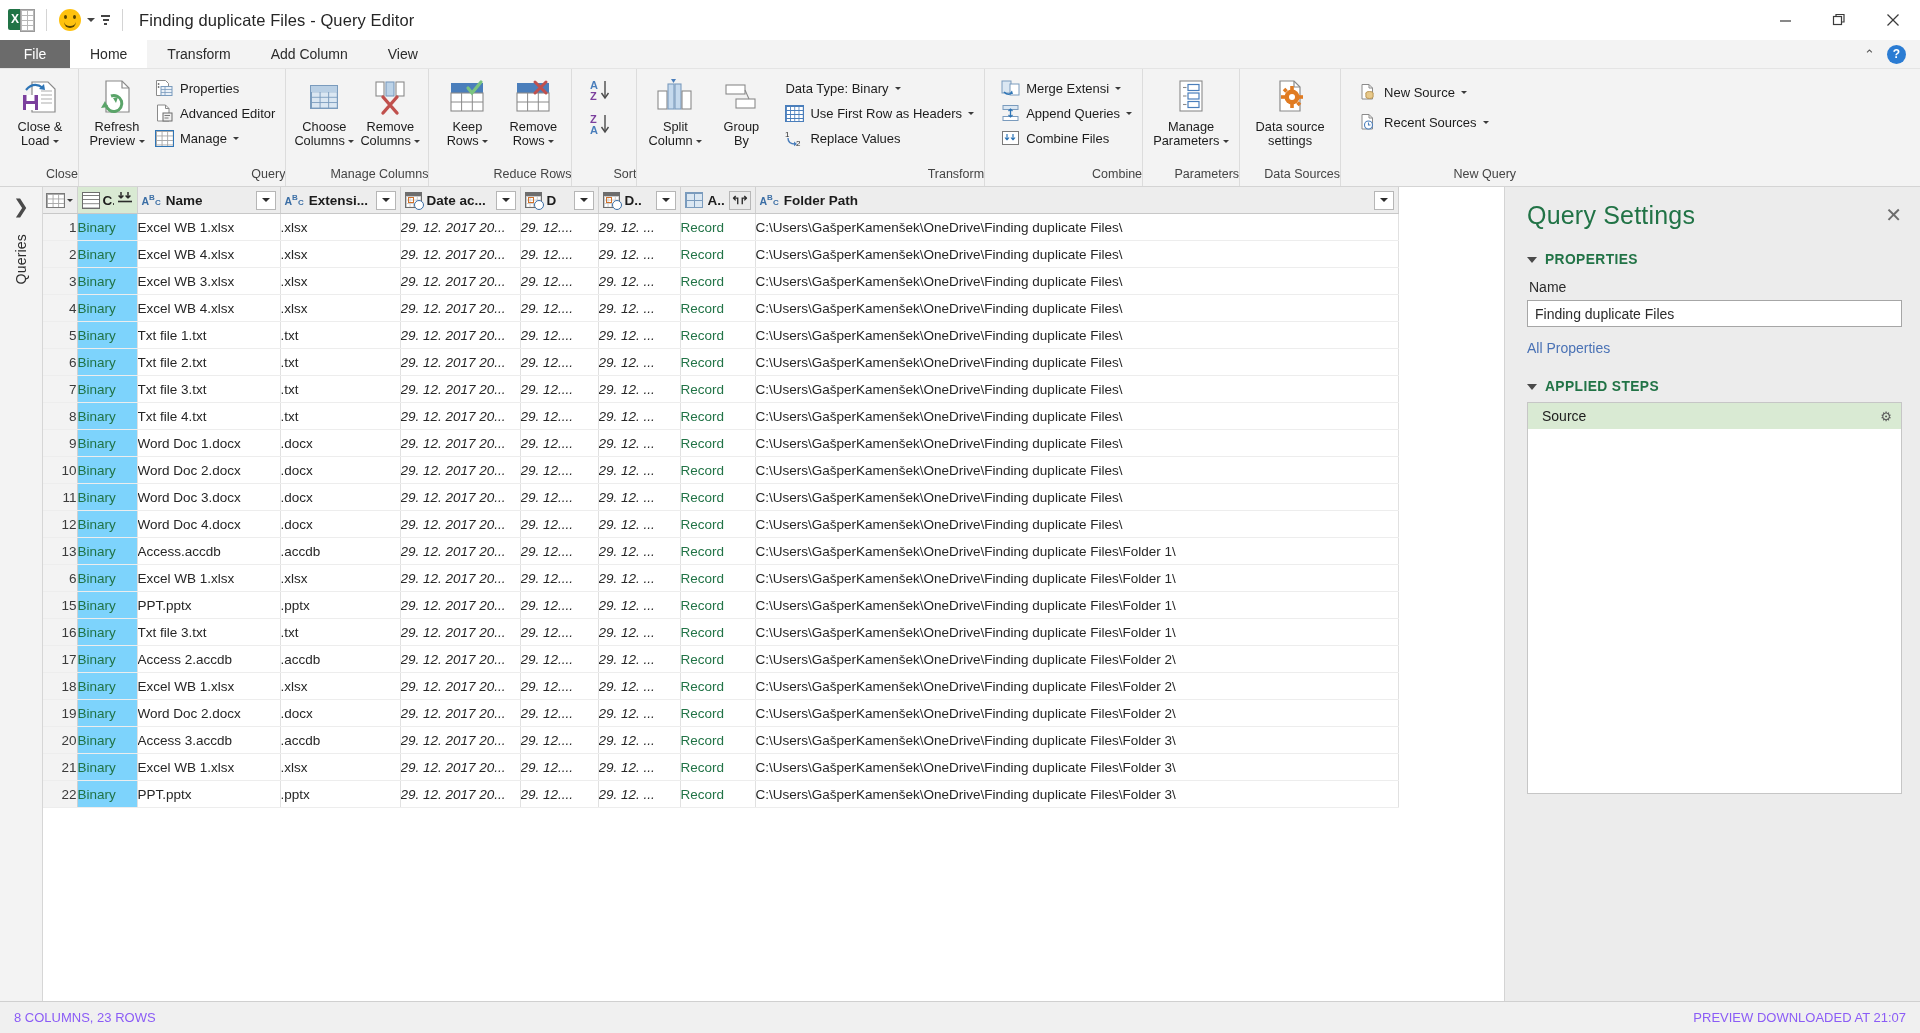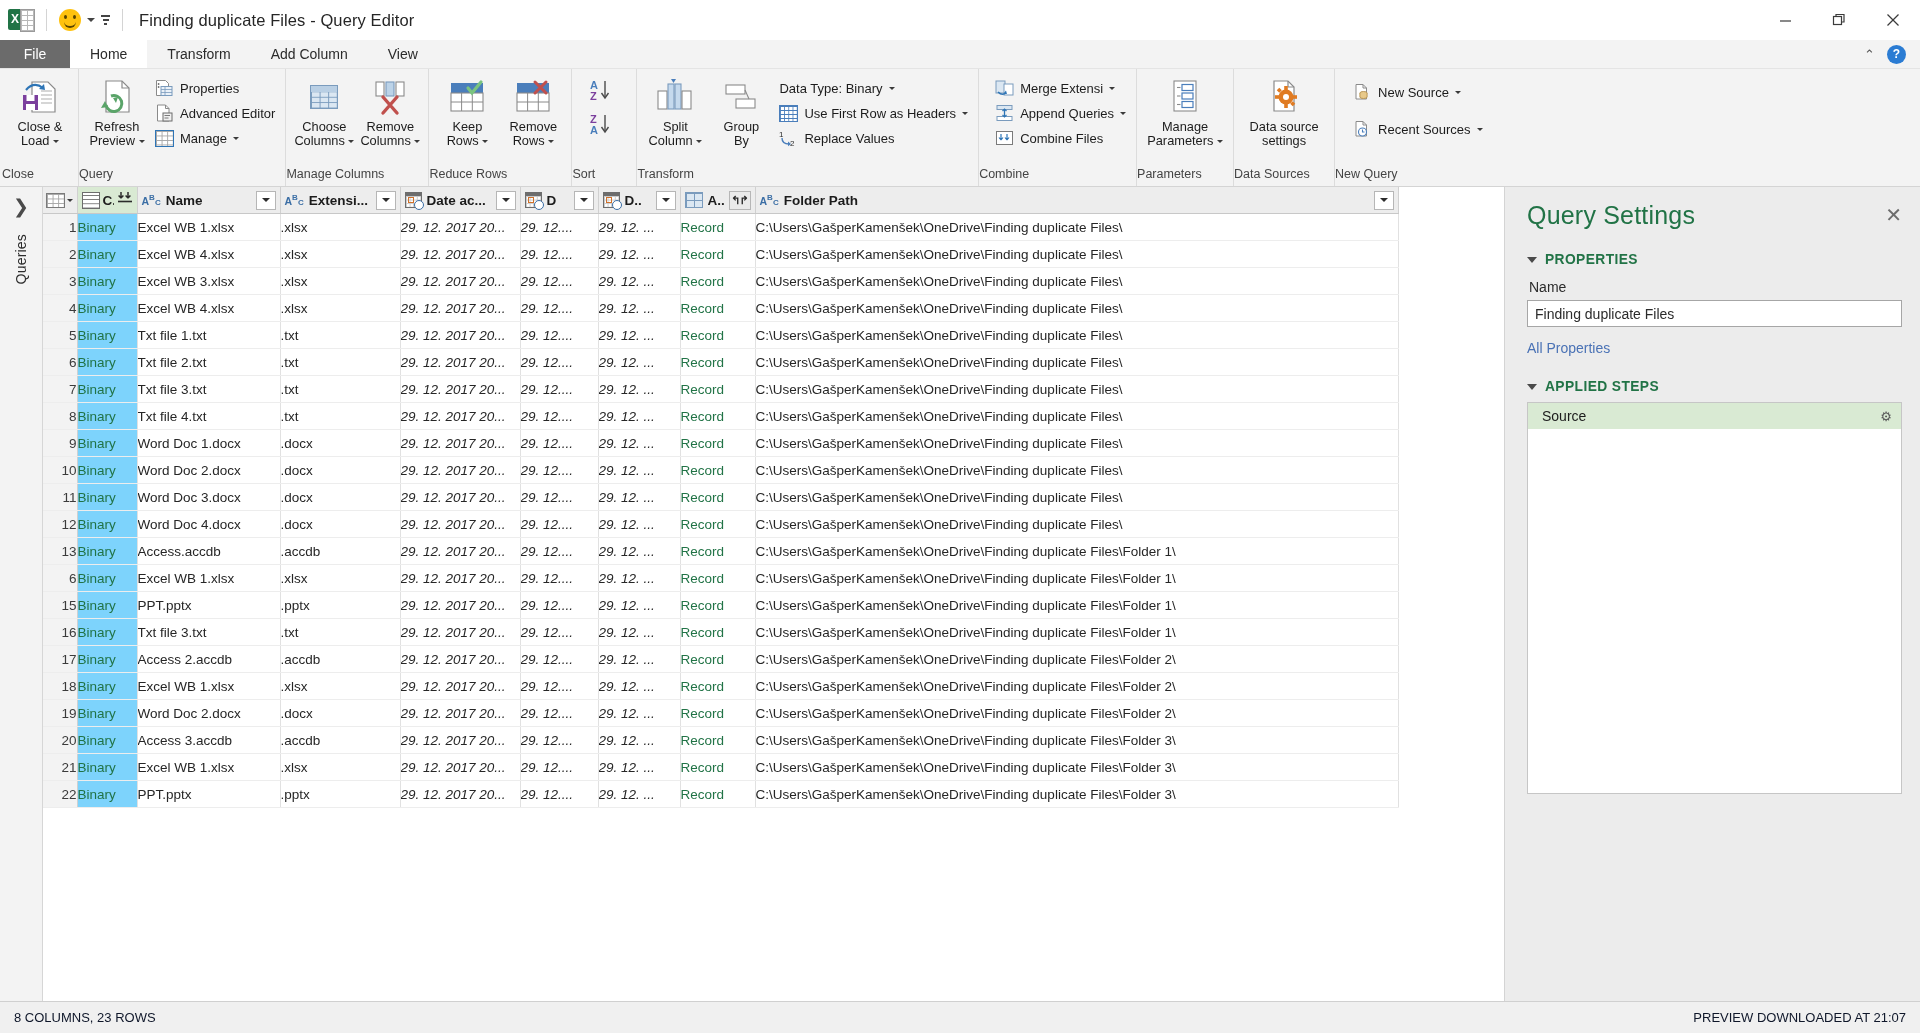--- a/index.html
+++ b/index.html
@@ -82,21 +82,21 @@
 
   
   .ribbon {
     flex: 0 0 117px; background:#f3f3f3; border-bottom:1px solid #d4d4d4;
     display:flex; position:relative; padding-left: 2px;
   }
   .rgroup { display:flex; flex-direction:column; position:relative; }
   .rgroup + .rgroup { border-left:1px solid #dcdcdc; }
   .rgroup-body { flex:1; display:flex; align-items:flex-start; padding: 6px 6px 0 6px; gap:2px;}
   .rgroup-label {
-    height: 20px; font-size:12.5px; color:#444; text-align:left; line-height:17px;
+    height: 20px; font-size:12.5px; color:#444; text-align:right; line-height:17px;
   }
   .bigbtn {
     width: 64px; display:flex; flex-direction:column; align-items:center; padding-top:2px;
     font-size:12.8px; color:#1c1c1c; line-height:13.5px; text-align:center; cursor:default;
   }
   .bigbtn .ico { height:40px; display:flex;align-items:center;justify-content:center; }
   .bigbtn .lbl { margin-top:3px; }
   .smallcol { display:flex; flex-direction:column; justify-content:flex-start; padding-top:2px; gap:3px;}
   .smallbtn {
     display:flex; align-items:center; gap:6px; font-size:13px; color:#1c1c1c; height:22px;
@@ -220,21 +220,21 @@
   .step-item {
     background:#d9ead3; height:26px; display:flex; align-items:center; padding:0 9px 0 14px;
     font-size:14px; color:#1c1c1c;
   }
   .step-gear { margin-left:auto; color:#5a5a5a; font-size:13px; }
 
   
   .statusbar {
     flex:0 0 31px; background:#f0f0f0; border-top:1px solid #d0d0d0;
     display:flex; align-items:center; justify-content:space-between;
-    padding: 0 14px; font-size:13px; color:#0f172a;
+    padding: 0 14px; font-size:13px; color:#8b5cf6;
   }
 </style>
 </head>
 <body>
 
 <div class="app">
 
   <div class="titlebar">
     <div class="qat">
       <div class="xl-icon">
@@ -461,21 +461,21 @@
         <div class="bigbtn">
           <span class="ico">
             <svg width="44" height="38" viewBox="0 0 44 38">
               <rect x="7" y="7" width="19" height="9" fill="#fff" stroke="#8a8a8a" stroke-width="1.1"></rect>
               <rect x="17" y="21" width="19" height="9" fill="#fff" stroke="#8a8a8a" stroke-width="1.1"></rect>
               <line x1="26" y1="12" x2="30" y2="21" stroke="#8a8a8a" stroke-width="1.1"></line>
             </svg>
           </span>
           <span class="lbl">Group<br>By</span>
         </div>
-        <div class="smallcol" style="">
+        <div class="smallcol" style="margin-left:6px">
           <div class="smallbtn">
             <span>Data Type: Binary</span>
             <span class="tri"></span>
           </div>
           <div class="smallbtn">
             <span class="ico">
               <span style="width:17px;height:15px;border:1.2px solid #4a7ebb;display:block;background:#fff;
                 background-image:linear-gradient(#4a7ebb 1px,transparent 1px),linear-gradient(90deg,#4a7ebb 1px,transparent 1px);
                 background-size:100% 4px, 4.2px 100%;"></span>
             </span>
@@ -582,21 +582,21 @@
             </svg>
           </span>
           <span class="lbl">Data source<br>settings</span>
         </div>
       </div>
       <div class="rgroup-label">Data Sources</div>
     </div>
 
     <div class="rgroup" style="flex:1">
       <div class="rgroup-body">
-        <div class="smallcol" style="margin-left:8px; gap:15px; padding-top:6px">
+        <div class="smallcol" style="margin-left:8px; gap:8px; padding-top:6px">
           <div class="smallbtn">
             <span class="ico">
               <svg width="19" height="18" viewBox="0 0 19 18">
                 <path d="M3 1.5 h7 l3.5 3.5 v11 h-10.5 z" fill="#fff" stroke="#8a8a8a" stroke-width="1"></path>
                 <path d="M10 1.5 v3.5 h3.5" fill="none" stroke="#8a8a8a" stroke-width="1"></path>
                 <ellipse cx="10.5" cy="10" rx="3.6" ry="1.5" fill="#e8c98a" stroke="#b38f4c" stroke-width=".9"></ellipse>
                 <path d="M6.9 10 v4 a3.6 1.5 0 0 0 7.2 0 v-4" fill="#e8c98a" stroke="#b38f4c" stroke-width=".9"></path>
               </svg>
             </span>
             <span>New Source</span>

